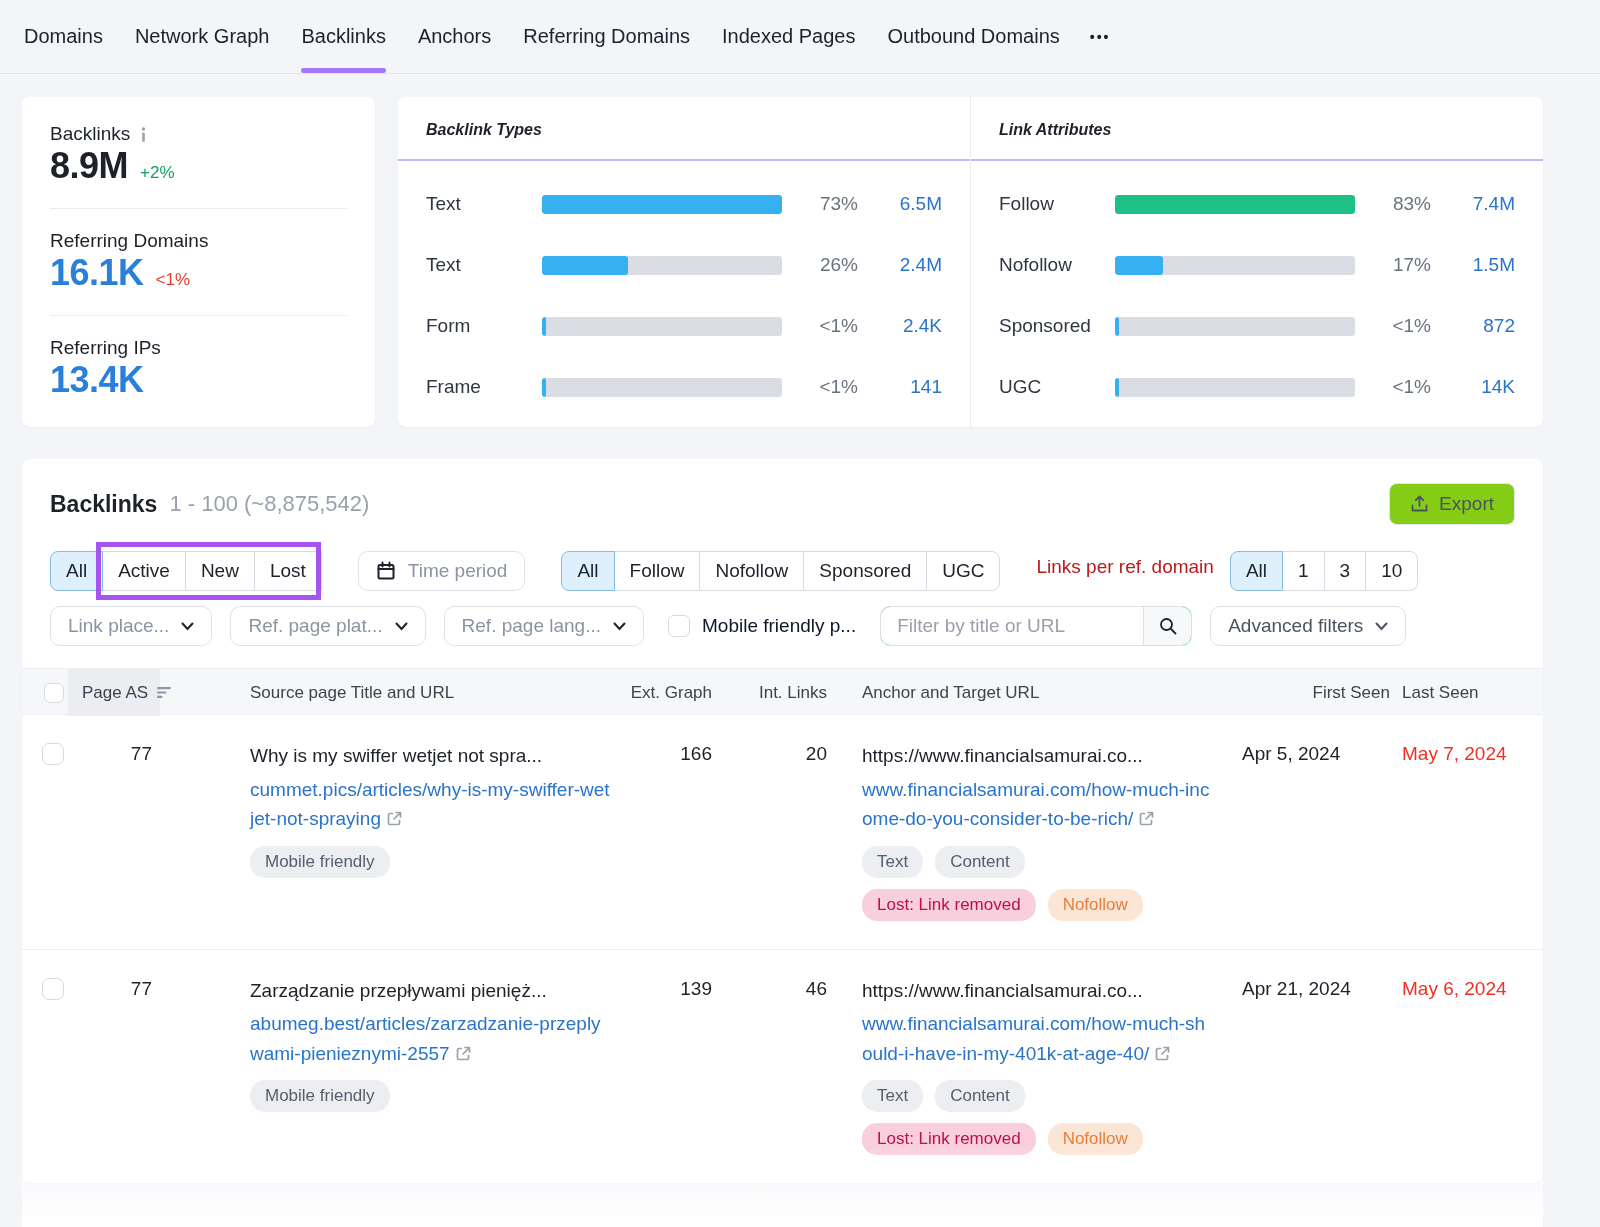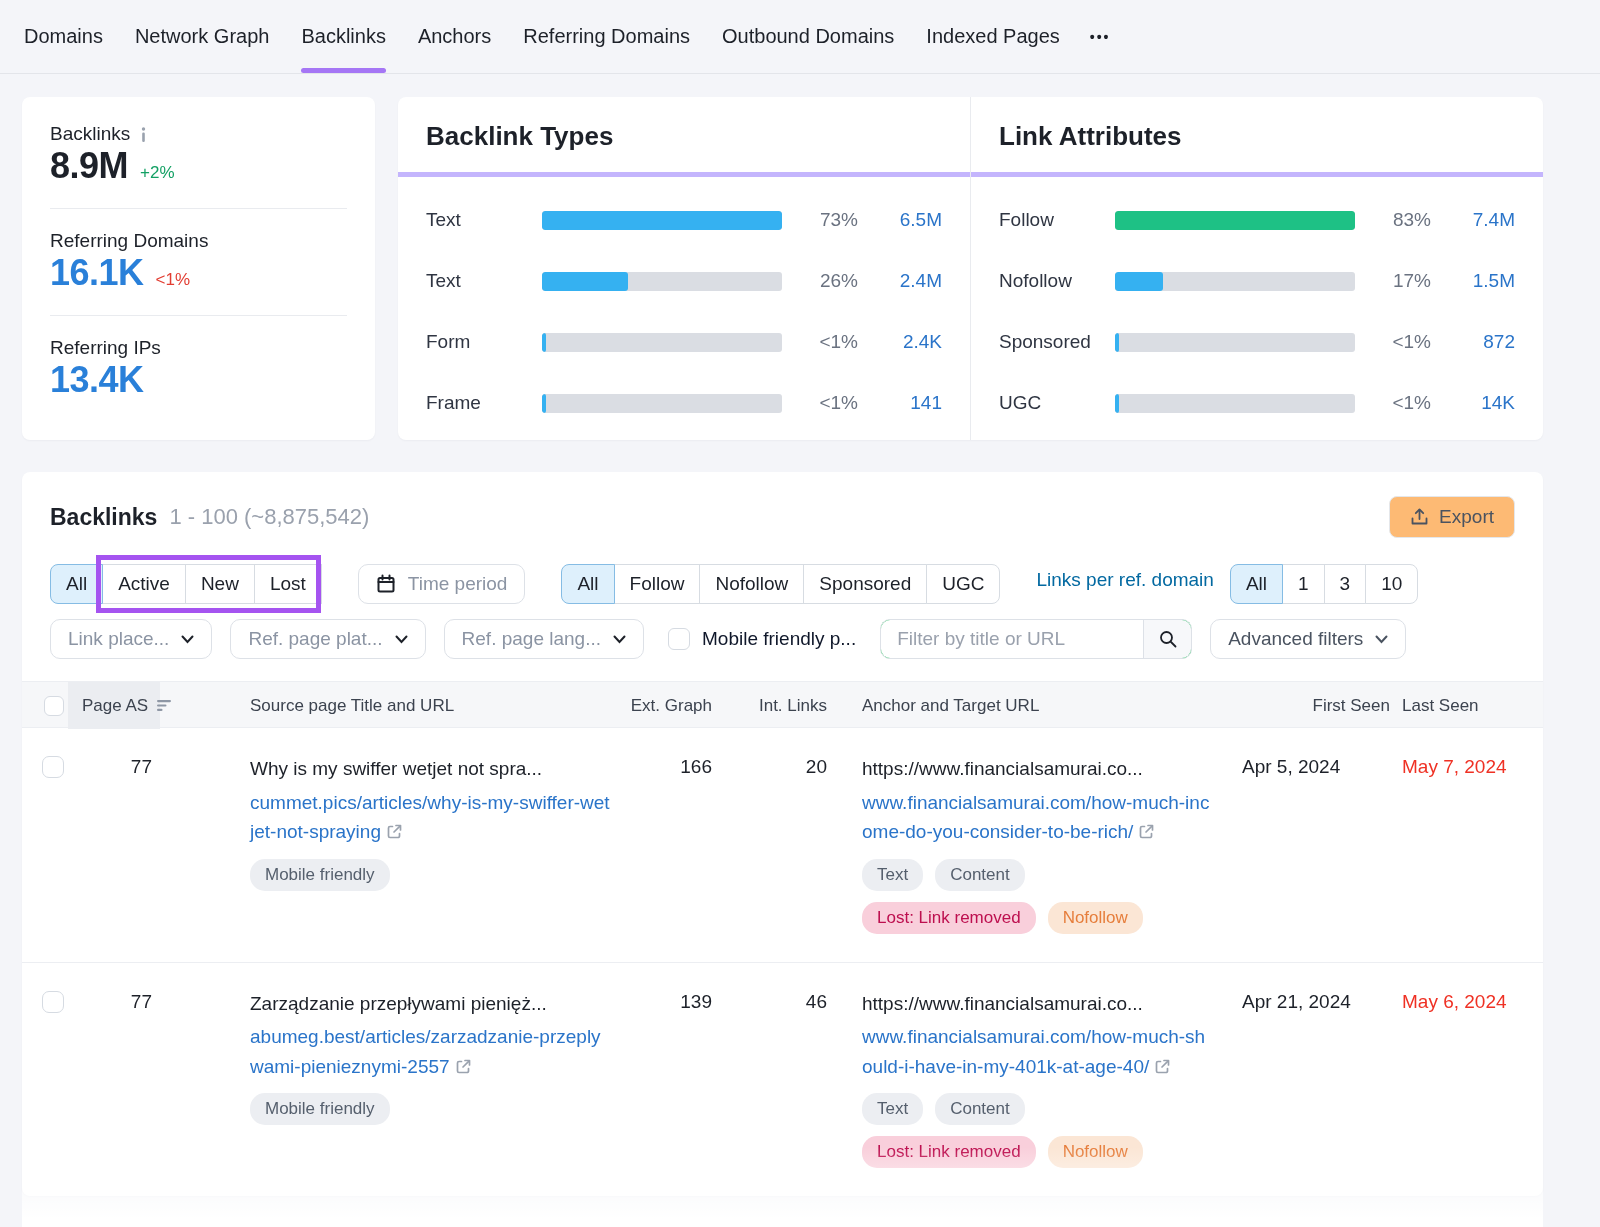--- a/index.html
+++ b/index.html
@@ -22,52 +22,52 @@
   .metric-value { font-size:36px; font-weight:700; letter-spacing:-0.5px; display:flex; align-items:baseline; gap:12px; }
   .metric-value.blue { color:#2a80d9; }
   .delta { font-size:17px; font-weight:400; letter-spacing:0; }
   .delta.green { color:#13a064; }
   .delta.red { color:#e23d32; }
   .summary-card hr { border:none; border-top:1px solid #e9ebef; margin:21px 0; }
 
   .charts-card { flex:1; display:flex; }
   .chart-half { flex:1; min-width:0; }
   .chart-half + .chart-half { border-left:1px solid #e9ebef; }
-  .chart-head { padding:24px 28px 20px; border-bottom:5px solid #c4b5fd; font-size:26px; font-weight:700; }
+  .chart-head { padding:24px 28px 20px; border-bottom:2px solid #c4b5fd; font-size:16px; font-weight:700;font-style:italic; }
   .chart-body { padding:32px 28px 26px; }
   .bar-row { display:flex; align-items:center; gap:20px; margin-bottom:39px; }
   .bar-row:last-child { margin-bottom:0; }
   .bar-label { width:96px; font-size:19px; color:#2f3542; flex:none; }
   .bar-track { flex:1; height:19px; background:#dadde3; border-radius:3px; overflow:hidden; }
   .bar-fill { height:100%; border-radius:3px; min-width:4px; }
   .bar-pct { width:56px; text-align:right; font-size:19px; color:#6a7280; flex:none; }
   .bar-value { width:64px; text-align:right; font-size:19px; color:#2a74c9; flex:none; text-decoration:none; cursor:pointer; }
 
   
   .table-card { position:relative; margin:32px 57px 0 22px; padding-top:24px; min-height:720px; }
   .table-title-row { display:flex; align-items:center; padding:0 28px; }
   .table-title { font-size:23px; font-weight:700; }
   .table-range { font-size:22px; color:#9aa1ad; margin-left:12px; }
-  .export-btn { margin-left:auto; display:flex; align-items:center; gap:10px; background:#fdba74; border:1px solid #e4e7eb; border-radius:8px; padding:9px 20px; font-size:19px; color:#4a5360; cursor:pointer; }
+  .export-btn { margin-left:auto; display:flex; align-items:center; gap:10px; background:#84cc16; border:1px solid #e4e7eb; border-radius:8px; padding:9px 20px; font-size:19px; color:#4a5360; cursor:pointer; }
 
   .filters-row1 { display:flex; align-items:center; margin:26px 28px 0; }
   .filters-row2 { display:flex; align-items:center; margin:15px 28px 0; }
 
   .seg-group { position:relative; display:flex; }
   .seg-btn { position:relative; background:#fff; border:1px solid #d7dce2; margin-left:-1px; padding:8px 15px; font-size:19px; color:#1d2129; cursor:pointer; white-space:nowrap; }
   .seg-btn:first-child { margin-left:0; border-radius:8px 0 0 8px; }
   .seg-btn:last-child { border-radius:0 8px 8px 0; }
   .seg-btn.selected { background:#def0fc; border-color:#85bce4; z-index:2; }
   .annotate-box { position:absolute; left:46px; top:-9px; width:225px; height:58px; border:5px solid #a554f0; pointer-events:none; z-index:6; }
 
   .pill { display:flex; align-items:center; gap:12px; border:1px solid #dde1e7; border-radius:10px; background:#fff; padding:8px 17px; font-size:19px; color:#8b94a3; cursor:pointer; white-space:nowrap; }
   .pill.dark-label { color:#4a5360; }
   .gap-l { margin-left:18px; }
   .gap-xl { margin-left:36px; }
-  .inline-label { font-size:19px; color:#0369a1; margin:0 16px 8px 36px; white-space:nowrap; }
+  .inline-label { font-size:19px; color:#b91c1c; margin:0 16px 8px 36px; white-space:nowrap; }
 
   .checkbox { display:inline-block; width:22px; height:22px; border:1.5px solid #d6dbe2; border-radius:6px; background:#fff; cursor:pointer; flex:none; }
   .check-wrap { display:flex; align-items:center; gap:12px; margin-left:24px; }
   .check-label { font-size:19px; color:#0f172a; white-space:nowrap; }
 
   .search-wrap { display:flex; align-items:stretch; margin-left:24px; border:1px solid #dde1e7; border-radius:10px; overflow:hidden; background:#22c55e; }
   .search-input { border:none; outline:none; padding:8px 16px; width:262px; font-size:19px; color:#1d2129; font-family:inherit; }
   .search-input::placeholder { color:#9aa1ad; }
   .search-btn { display:flex; align-items:center; justify-content:center; width:48px; border-left:1px solid #dde1e7; background:#f7f8fa; cursor:pointer; }
 
@@ -112,22 +112,22 @@
 <body>
 
 <div class="page">
 
   <div class="topnav">
     <div class="nav-item">Domains</div>
     <div class="nav-item">Network Graph</div>
     <div class="nav-item active">Backlinks</div>
     <div class="nav-item">Anchors</div>
     <div class="nav-item">Referring Domains</div>
+    <div class="nav-item">Indexed Pages</div>
     <div class="nav-item">Outbound Domains</div>
-    <div class="nav-item">Indexed Pages</div>
     <div class="nav-more">•••</div>
   </div>
 
   <div class="cards-row">
     <div class="card summary-card">
       <div class="metric-label">
         <span>Backlinks</span>
         <span>
           <svg width="9" height="17" viewBox="0 0 9 17">
               <circle cx="4.5" cy="3" r="1.7" fill="#9aa2ae"></circle>

